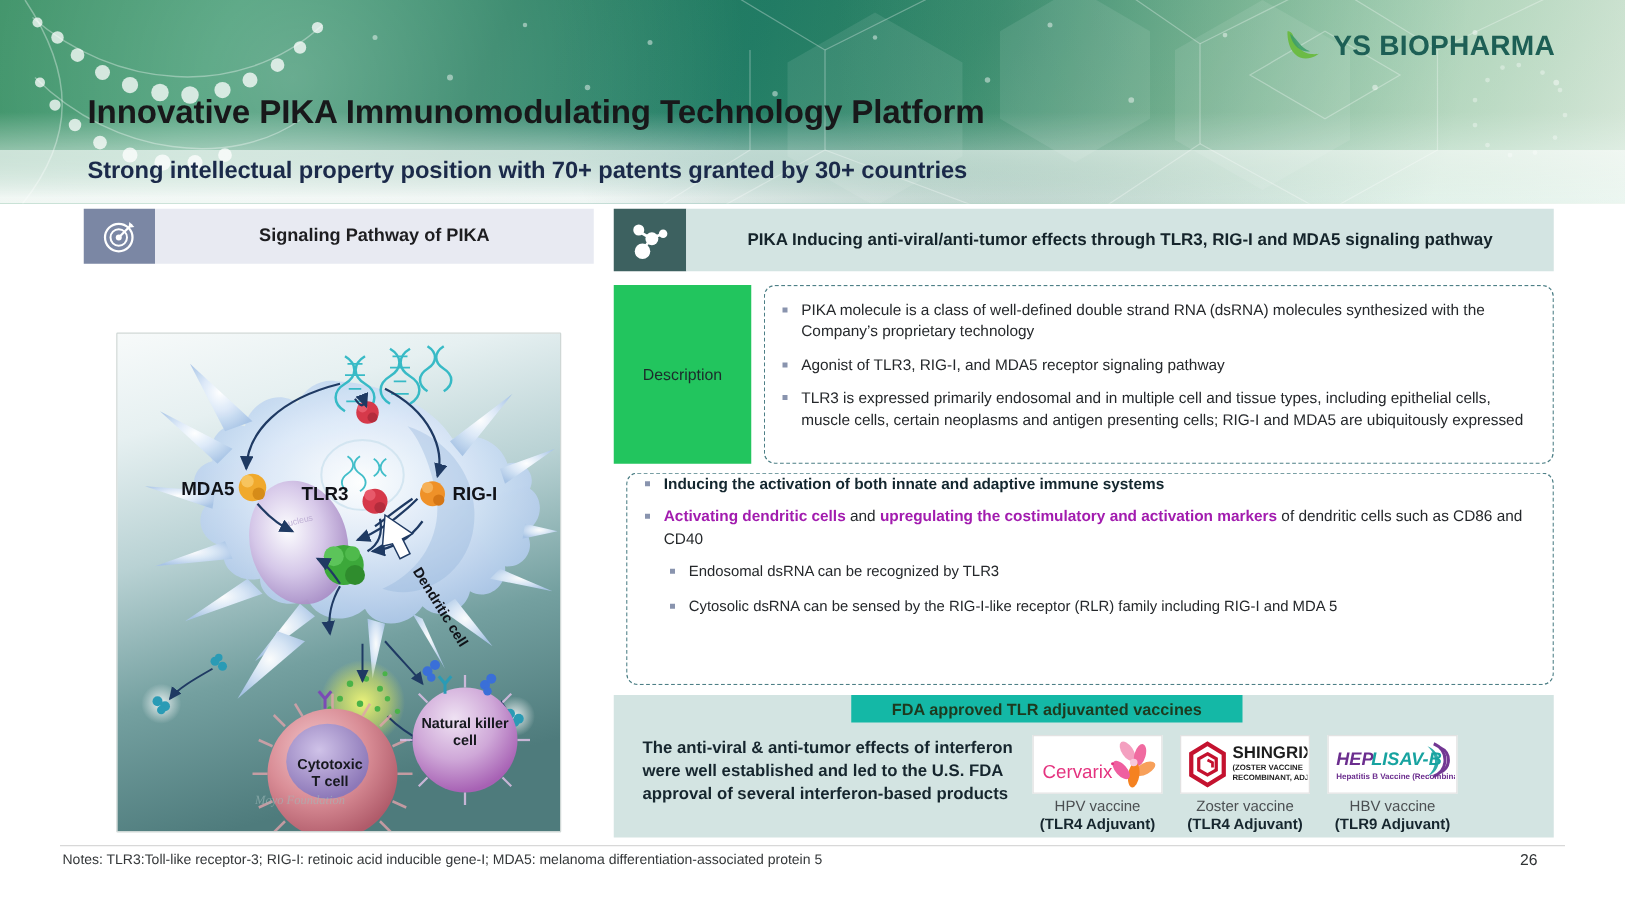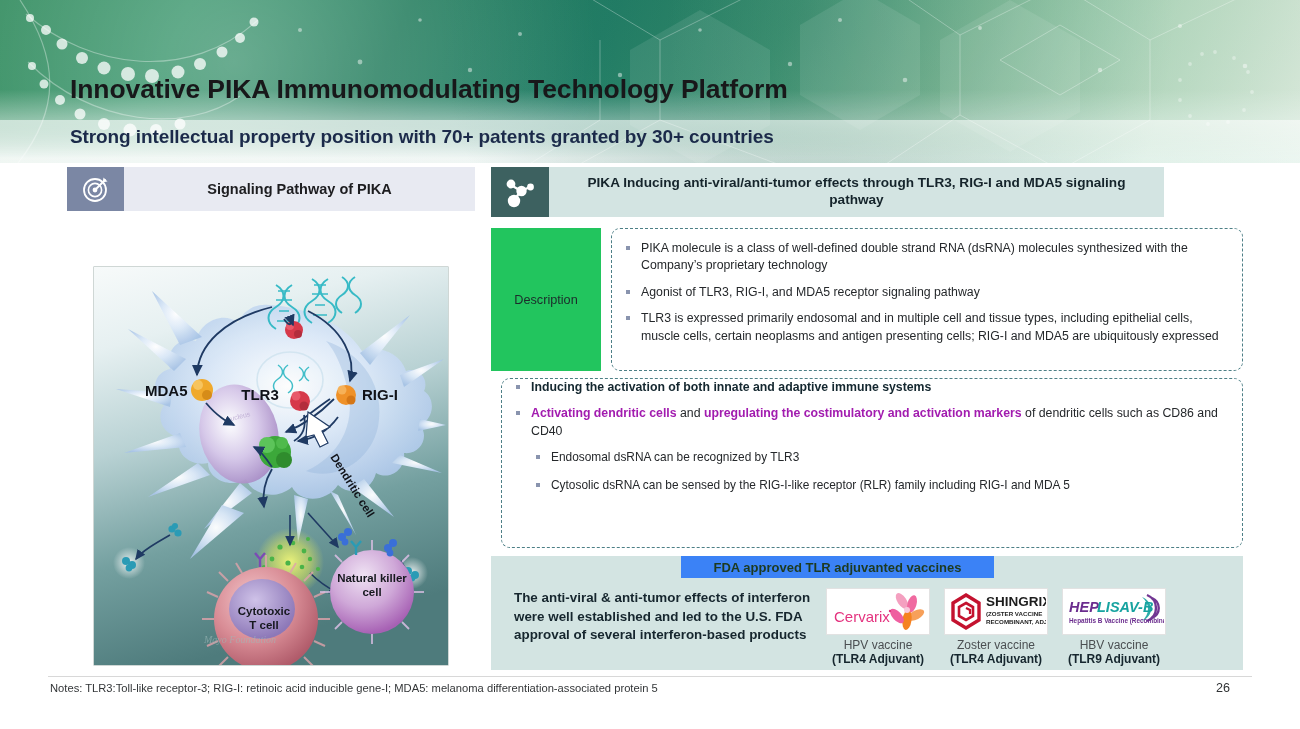--- a/index.html
+++ b/index.html
@@ -51,21 +51,21 @@
   .left-head-bar span{font-size:14.5px;font-weight:bold;color:#1d1d20;}
 
   .cellimg{
     position:absolute;left:93px;top:266px;width:354px;height:398px;
     border:1px solid #cfd7d5;overflow:hidden;border-radius:1px;
     background:linear-gradient(to bottom,#f4f7f7 0%, #e4eef0 22%, #bcd3d6 48%, #6e9b9b 74%, #507d7e 100%);
   }
   .cellimg svg{display:block;width:354px;height:398px;}
 
   
-  .right-head{position:absolute;left:491px;top:167px;width:673px;height:50px;display:flex;}
+  .right-head{position:absolute;left:491px;top:167px;width:752px;height:50px;display:flex;}
   .right-head-icon{width:58px;height:50px;background:#3d6160;display:flex;align-items:center;justify-content:center;flex:0 0 auto;}
   .right-head-bar{flex:1;background:#d3e4e2;display:flex;align-items:center;justify-content:center;padding:0 14px;box-sizing:border-box;}
   .right-head-bar span{font-size:13.6px;font-weight:bold;color:#15242b;text-align:center;line-height:1.25;}
 
   .row{position:absolute;display:flex;}
   .rowlabel{
     background:#22c55e;display:flex;align-items:center;justify-content:center;
     font-size:12.7px;color:#1c2b2b;flex:0 0 auto;
   }
   .dashbox{
@@ -85,21 +85,21 @@
   ul.bl.sub li:before{background:#8994ae;width:3.5px;height:3.5px;}
   ul.bl li.b{font-weight:bold;color:#14272f;}
   ul.bl li b{font-weight:bold;color:#a21caf;}
   ul.bl.sub{margin-top:9px;margin-left:20px;}
   ul.bl.sub li{font-size:11.9px;margin-bottom:11px;}
 
   
   .fdabox{position:absolute;left:491px;top:556px;width:752px;height:114px;background:#d3e4e2;}
   .fdatag{
     position:absolute;left:681px;top:556px;width:313px;height:22px;
-    background:#3b82f6;display:flex;align-items:center;justify-content:center;
+    background:#14b8a6;display:flex;align-items:center;justify-content:center;
   }
   .fdatag span{font-size:13px;font-weight:bold;color:#1d3a1f;}
   .fdatext{
     position:absolute;left:514px;top:589px;width:300px;
     font-size:13.4px;font-weight:bold;color:#16262e;line-height:1.38;
   }
   .vaxrow{position:absolute;left:826px;top:588px;display:flex;gap:14px;}
   .vax{width:104px;display:flex;flex-direction:column;align-items:center;}
   .vaxlogo{
     width:104px;height:47px;background:#fff;border:1px solid #e2e2e2;box-sizing:border-box;
@@ -206,20 +206,27 @@
         <circle cx="1180" cy="80" r="1.9"></circle>
           <circle cx="1190" cy="64" r="1.9"></circle>
           <circle cx="1202" cy="54" r="1.9"></circle>
       </g>
       <rect x="0" y="120" width="1300" height="43" fill="url(#fadeW)"></rect>
     </svg>
 
     <div class="title">Innovative PIKA Immunomodulating Technology Platform</div>
     <div class="subtitle">Strong intellectual property position with 70+ patents granted by 30+ countries</div>
 
+    <div class="logo">
+      <svg width="32" height="30" viewBox="0 0 32 30">
+        <path d="M4 3 C 4 3, 3 19, 14 24 C 22 27, 29 21, 29 21 C 29 21, 20 23, 14 17 C 8 11, 10 3, 4 3 Z" fill="#6cbb45"></path>
+        <path d="M6 5 C 12 9, 14 16, 22 19 C 16 20, 8 16, 6 5 Z" fill="#3c9c6a" opacity="0.85"></path>
+      </svg>
+      <span class="logo-text">YS BIOPHARMA</span>
+    </div>
   </div>
 
   <div class="left-head">
     <div class="left-head-icon">
       <svg width="30" height="30" viewBox="0 0 30 30">
         <circle cx="14" cy="16" r="11" fill="none" stroke="#ffffff" stroke-width="1.8"></circle>
         <circle cx="14" cy="16" r="6.6" fill="none" stroke="#ffffff" stroke-width="1.6"></circle>
         <circle cx="14" cy="16" r="2.4" fill="#ffffff"></circle>
         <path d="M14 16 L24 6" stroke="#ffffff" stroke-width="1.9" stroke-linecap="round"></path>
         <path d="M22.5 3.5 L26.5 7.5 L23.5 8 L22 6.5 Z" fill="#ffffff"></path>

